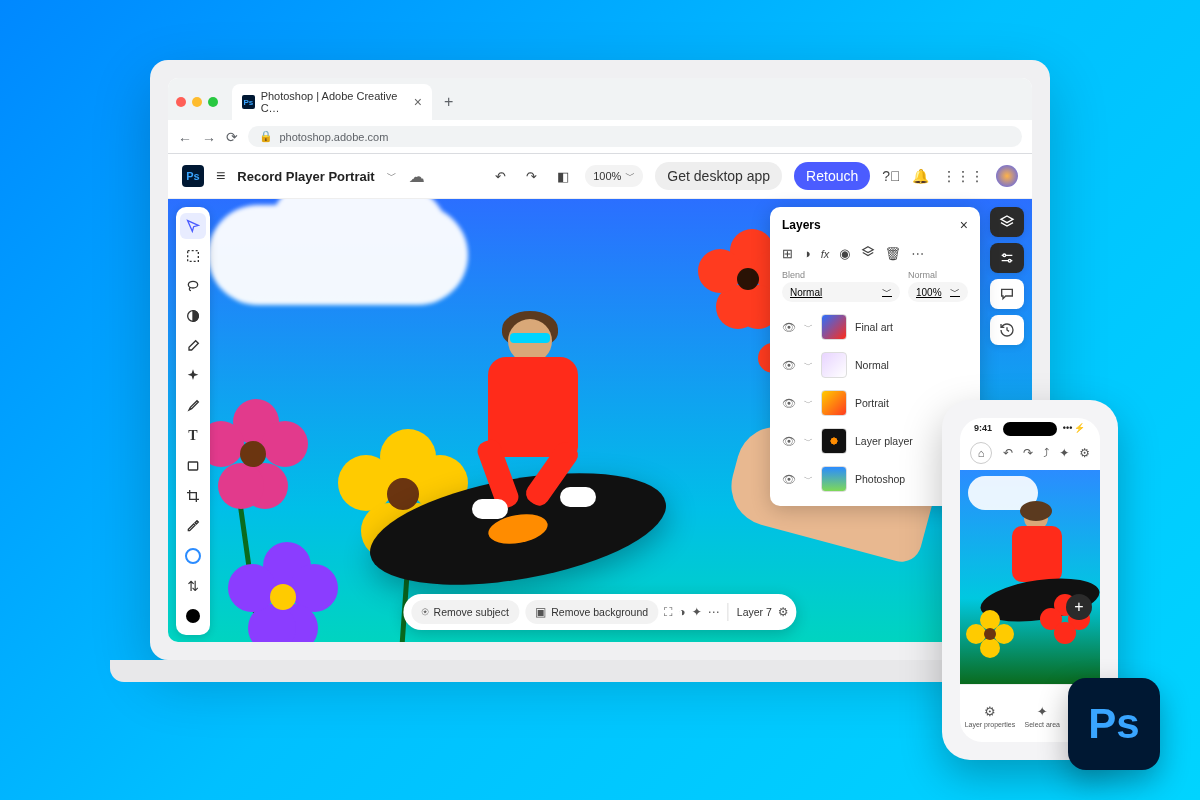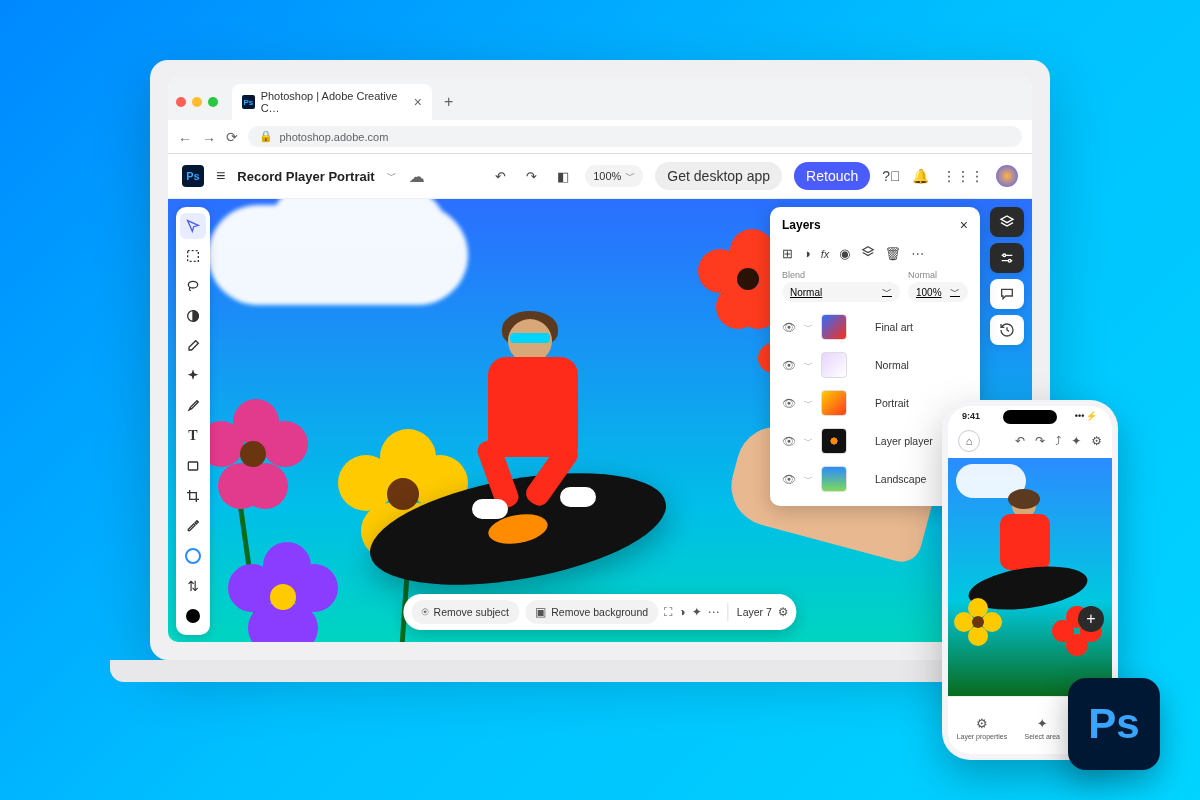--- a/index.html
+++ b/index.html
@@ -87,36 +87,36 @@
 .panel-close { font-size:14px; color:#333; }
 .panel-toolbar { display:flex; gap:10px; padding:4px 12px 8px; color:#444; font-size:13px; align-items:center;}
 .panel-props { display:flex; gap:8px; padding:0 12px 6px; }
 .prop { flex:1; }
 .prop-label { font-size:9px; color:#888; }
 .prop-val { display:flex; justify-content:space-between; align-items:center; font-size:10px; background:#f5f5f5; border-radius:10px; padding:3px 8px; margin-top:2px;text-decoration:underline; }
 .layer { display:flex; align-items:center; gap:8px; padding:6px 12px; }
 .layer .eye { font-size:11px; color:#666; }
 .layer .chev2 { font-size:9px; color:#666; }
 .thumb { width:26px; height:26px; border-radius:4px; border:1px solid #ddd; }
-.layer-name { font-size:10.5px; color:#333;margin-left:20px; }
+.layer-name { font-size:10.5px; color:#333; }
 .th1{background:linear-gradient(135deg,#2b6fff,#ff2b1a);} .th2{background:linear-gradient(135deg,#e8d4ff,#fff);} .th3{background:linear-gradient(135deg,#ffcb00,#ff3b1f);} .th4{background:radial-gradient(circle,#ff8c00 20%,#111 22%);} .th5{background:linear-gradient(180deg,#2b8cff,#7ed957);}
 
 
 .dock { position:absolute; right:8px; top:8px; width:34px; display:flex; flex-direction:column; gap:6px; }
 .dockbtn { width:34px; height:30px; background:#fff; border-radius:8px; display:flex; align-items:center; justify-content:center; font-size:14px; color:#444; box-shadow:0 2px 6px rgba(0,0,0,0.1); }
 .dockbtn.dark { background:#2b2b2b; color:#fff; }
 
 
 .ctxbar { position:absolute; bottom:12px; left:50%; transform:translateX(-50%); background:#fff; border-radius:20px; padding:6px 8px; display:flex; align-items:center; gap:6px; box-shadow:0 4px 16px rgba(0,0,0,0.2); font-size:10.5px; }
 .ctx-chip { display:flex; align-items:center; gap:5px; background:#f2f2f2; border-radius:14px; padding:5px 10px; color:#333; }
 .ctx-icon { color:#555; font-size:12px; }
 .ctx-div { width:1px; height:18px; background:#ddd; margin:0 2px; }
 
 
-.phone { position:absolute; right:82px; bottom:40px; width:176px; height:360px; background:#f4f4f6; border-radius:28px; padding:6px; box-shadow:0 16px 40px rgba(0,0,0,0.25); }
+.phone { position:absolute; right:82px; bottom:40px; width:176px; height:360px; background:#f4f4f6; border-radius:28px; padding:18px; box-shadow:0 16px 40px rgba(0,0,0,0.25); }
 .phone-screen { width:100%; height:100%; background:#fff; border-radius:22px; overflow:hidden; display:flex; flex-direction:column; position:relative; }
 .notch { position:absolute; top:4px; left:50%; transform:translateX(-50%); width:54px; height:14px; background:#000; border-radius:10px; z-index:10; }
 .phone-status { height:20px; display:flex; justify-content:space-between; align-items:center; padding:0 14px; font-size:9px; font-weight:600; color:#222; }
 .phone-header { display:flex; justify-content:space-between; align-items:center; padding:4px 10px 6px; }
 .phone-header .home { width:22px; height:22px; border:1.5px solid #ccc; border-radius:50%; display:flex; align-items:center; justify-content:center; font-size:11px; color:#555; }
 .phone-header .right { display:flex; gap:10px; font-size:12px; color:#555; }
 .phone-canvas { flex:1; background: linear-gradient(180deg,#2b8cff 0%, #00c8e0 60%, #0a6b1e 100%); position:relative; overflow:hidden; }
 .phone-bottom { height:58px; border-top:1px solid #eee; display:flex; justify-content:space-around; align-items:center; padding-top:4px; }
 .pb { display:flex; flex-direction:column; align-items:center; gap:2px; font-size:7px; color:#555; }
 .pb .icn { font-size:13px; }
@@ -385,21 +385,21 @@
         <div class="layer">
             <span class="eye">👁</span>
             <span class="chev2">﹀</span>
             <span class="thumb th4"></span>
             <span class="layer-name">Layer player</span>
           </div>
         <div class="layer">
             <span class="eye">👁</span>
             <span class="chev2">﹀</span>
             <span class="thumb th5"></span>
-            <span class="layer-name">Landscape</span>
+            <span class="layer-name">Photoshop</span>
           </div>
       </div>
 
       <div class="ctxbar">
         <div class="ctx-chip">
             <span class="ctx-icon">⍟</span>
             <span>Remove subject</span>
           </div>
         <div class="ctx-chip">
             <span class="ctx-icon">▣</span>

